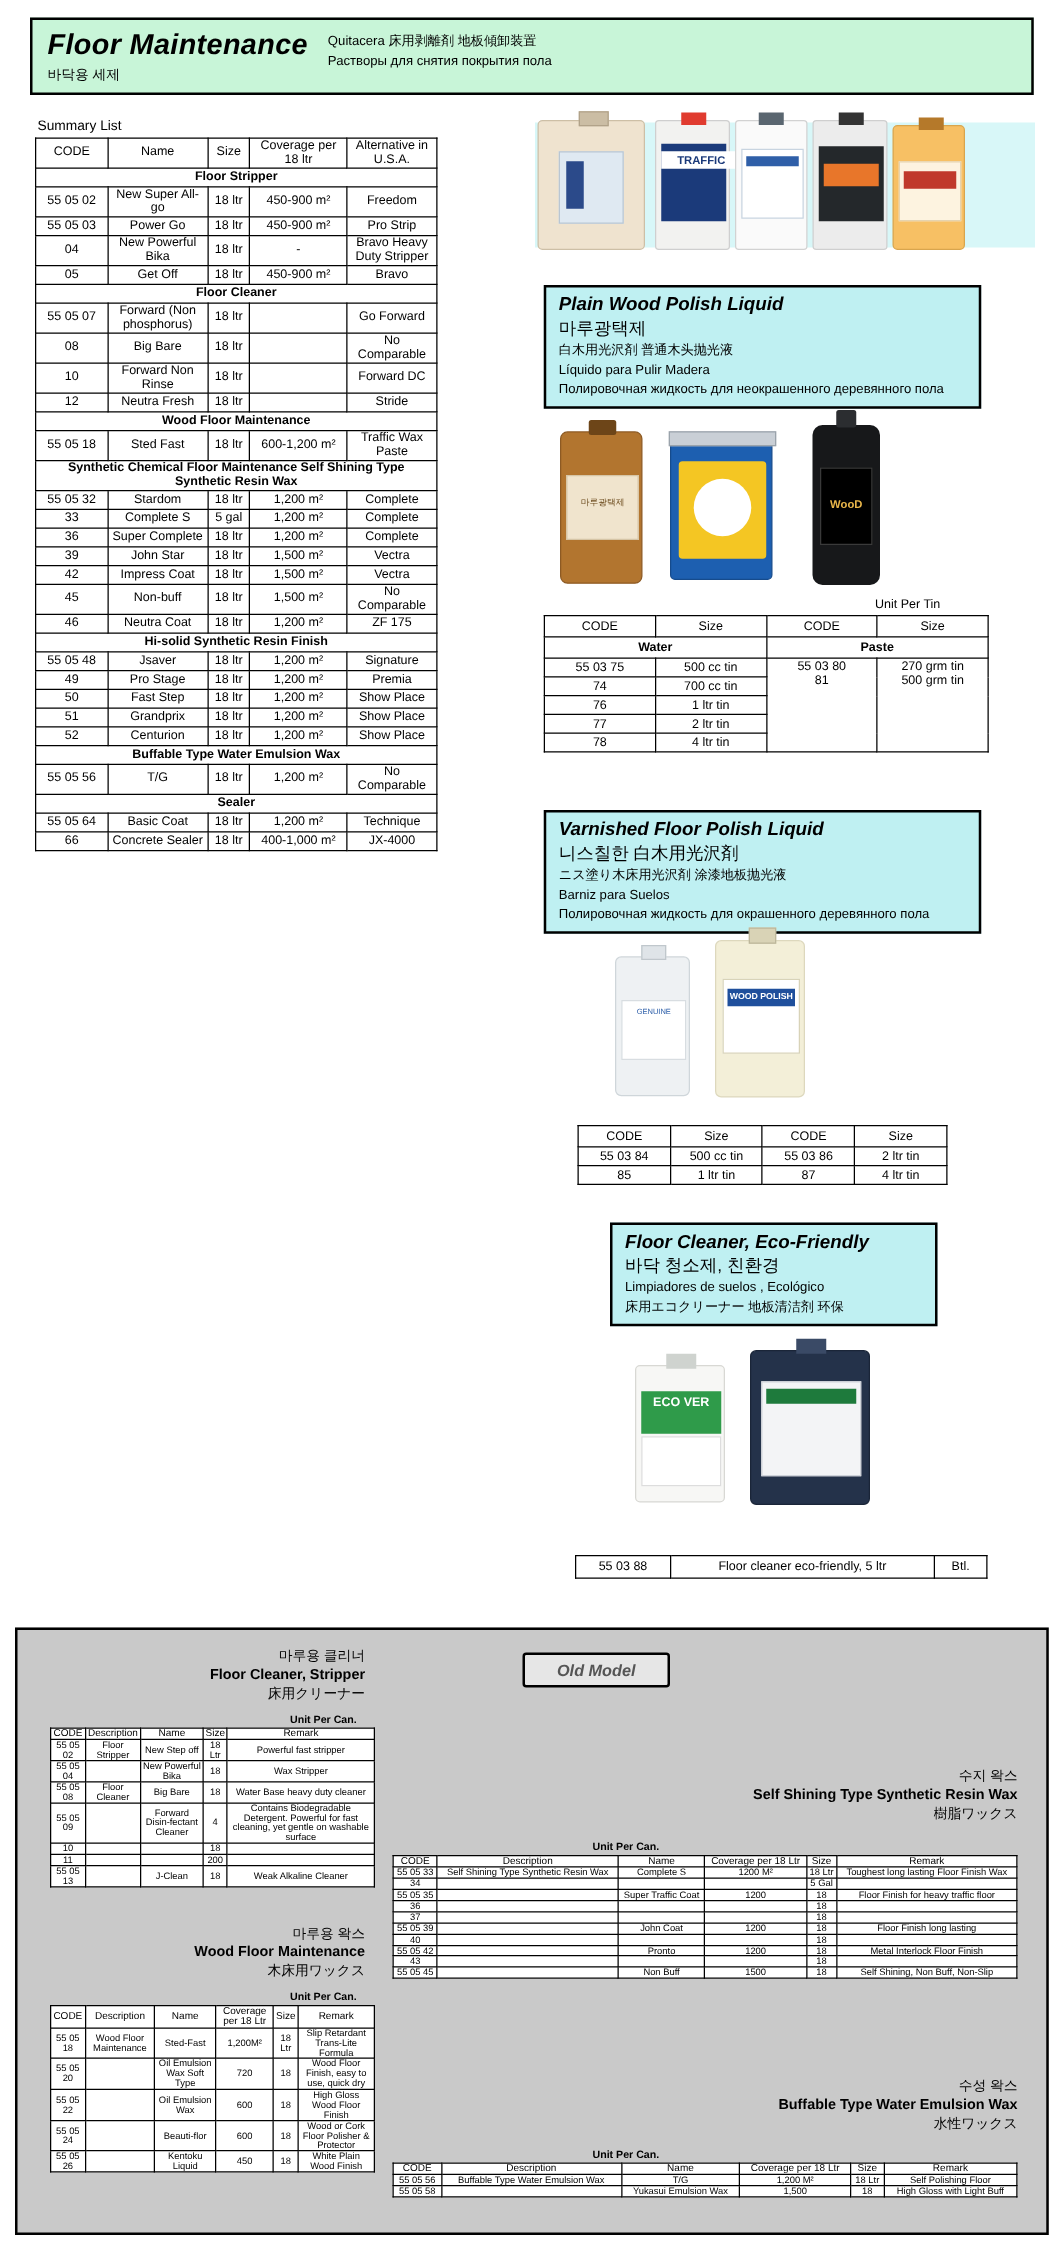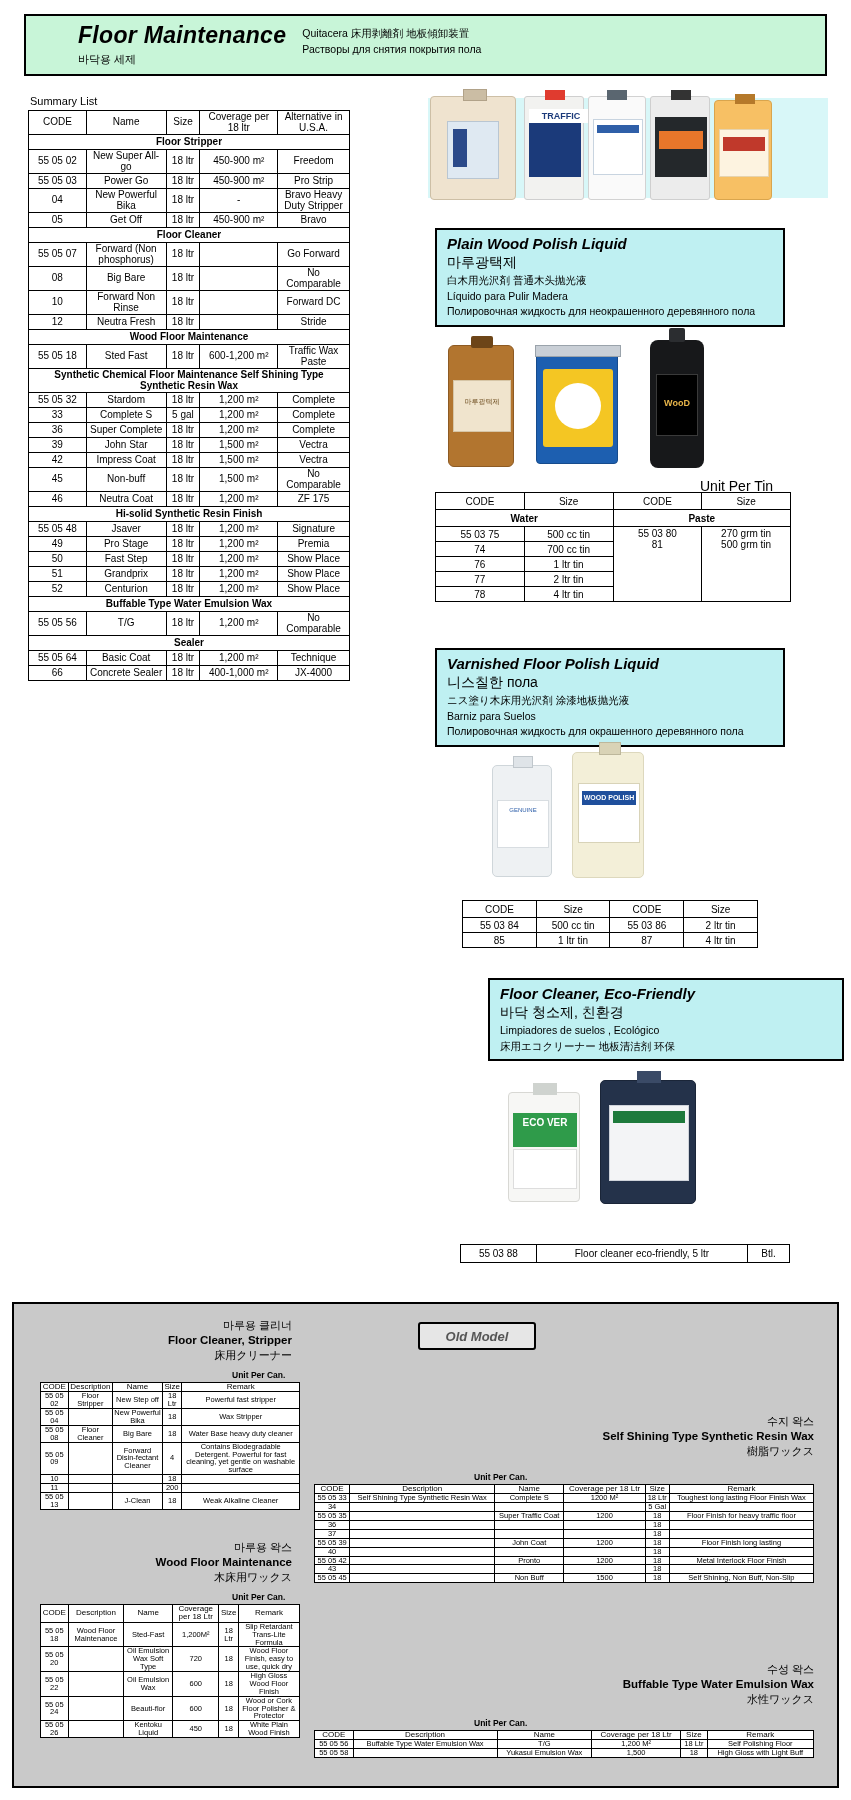--- a/index.html
+++ b/index.html
@@ -12,21 +12,21 @@
     -webkit-font-smoothing: antialiased;
   }
   .page { position: relative; width: 851px; height: 1800px; overflow: hidden; }
 
   
   .banner {
     position: absolute; left: 24px; top: 14px; width: 803px; height: 62px;
     background: #c8f5d8; border: 2px solid #000;
     display: flex; align-items: flex-start;
   }
-  .banner-left { padding: 6px 0 0 12px; margin-left: 40px; }
+  .banner-left { padding: 6px 0 0 12px; }
   .banner-title { font-size: 23px; font-style: italic; font-weight: bold; letter-spacing: .3px; }
   .banner-sub { font-size: 11px; margin-top: 3px; }
   .banner-right { padding: 9px 0 0 16px; font-size: 10.5px; line-height: 1.55; }
 
   
   .summary-label { position:absolute; left:30px; top:95px; font-size:11px; }
   table.grid { border-collapse: collapse; }
   table.grid td, table.grid th { border: 1px solid #000; font-size: 10px; text-align:center; padding:1px 2px; }
 
   .maintbl { position: absolute; left: 28px; top: 110px; width: 322px; }
@@ -41,21 +41,21 @@
   .two-line { line-height: 1.05; }
 
   
   .titlebox {
     position: absolute; border: 2px solid #000; background: #bff0f2;
     padding: 5px 10px 6px 10px;
   }
   .titlebox .t1 { font-size: 15px; font-style: italic; font-weight: bold; }
   .titlebox .t2 { font-size: 14px; margin-top: 2px; }
   .titlebox .t3 { font-size: 10.5px; line-height: 1.4; margin-top: 1px; }
-  .unitper { position:absolute; font-size:14px;text-align:center; }
+  .unitper { position:absolute; font-size:10px;text-align:center; }
 
   .codetbl { position: absolute; }
   .codetbl td { height: 15px; }
 
   
   .oldpanel {
     position: absolute; left: 12px; top: 1302px; width: 827px; height: 486px;
     background: #c9c9c9; border: 2px solid #000;
   }
   .oldmodel-badge {
@@ -293,21 +293,21 @@
 
   <div style="position:absolute;left:430px;top:96px;width:86px;height:104px;background:#efe3cf;border:1px solid #cdbfa6;border-radius:4px;">
     <div style="position:absolute;left:32px;top:-8px;width:24px;height:12px;background:#cbbda4;border:1px solid #b1a289;"></div>
     <div style="position:absolute;left:16px;top:24px;width:52px;height:58px;background:#dfe9f2;border:1px solid #b9c6d2;"></div>
     <div style="position:absolute;left:22px;top:32px;width:14px;height:38px;background:#2b4a8a;"></div>
   </div>
 
   <div style="position:absolute;left:524px;top:96px;width:60px;height:104px;background:#f2f2f0;border:1px solid #cfcfcf;border-radius:3px;">
     <div style="position:absolute;left:20px;top:-7px;width:20px;height:10px;background:#e03b2f;"></div>
     <div style="position:absolute;left:4px;top:18px;width:52px;height:62px;background:#1b3a7a;"></div>
-    <div style="position:absolute;left:4px;top:12px;width:64px;height:14px;background:#ffffff;color:#1b3a7a;font-size:9px;font-weight:bold;text-align:center;line-height:14px;">TRAFFIC</div>
+    <div style="position:absolute;left:4px;top:24px;width:64px;height:14px;background:#ffffff;color:#1b3a7a;font-size:9px;font-weight:bold;text-align:center;line-height:14px;">TRAFFIC</div>
   </div>
 
   <div style="position:absolute;left:588px;top:96px;width:58px;height:104px;background:#fafafa;border:1px solid #d2d2d2;border-radius:3px;">
     <div style="position:absolute;left:18px;top:-7px;width:20px;height:10px;background:#5a6670;"></div>
     <div style="position:absolute;left:4px;top:22px;width:50px;height:56px;background:#ffffff;border:1px solid #c8d4e0;"></div>
     <div style="position:absolute;left:8px;top:28px;width:42px;height:8px;background:#2f5fa8;"></div>
   </div>
 
   <div style="position:absolute;left:650px;top:96px;width:60px;height:104px;background:#ececec;border:1px solid #cfcfcf;border-radius:3px;">
     <div style="position:absolute;left:20px;top:-7px;width:20px;height:10px;background:#333;"></div>
@@ -377,21 +377,21 @@
         </tr>
         <tr>
           <td>78</td>
           <td>4 ltr tin</td>
         </tr>
       </tbody>
     </table>
 
   <div class="titlebox" style="left:435px;top:648px;width:350px;">
     <div class="t1">Varnished Floor Polish Liquid</div>
-    <div class="t2">니스칠한 пола</div>
+    <div class="t2">니스칠한 白木用光沢剤</div>
     <div class="t3">ニス塗り木床用光沢剤      涂漆地板抛光液</div>
     <div class="t3">Barniz para Suelos</div>
     <div class="t3">Полировочная жидкость для окрашенного деревянного пола</div>
   </div>
 
   <div style="position:absolute;left:492px;top:765px;width:60px;height:112px;background:#eef1f3;border:1px solid #cfd6da;border-radius:5px;">
     <div style="position:absolute;left:20px;top:-10px;width:20px;height:12px;background:#dfe4e8;border:1px solid #c0c7cc;"></div>
     <div style="position:absolute;left:4px;top:34px;width:52px;height:48px;background:#fff;border:1px solid #d8dde1;font-size:6px;text-align:center;padding-top:6px;color:#2a5ca8;">GENUINE</div>
   </div>
   <div style="position:absolute;left:572px;top:752px;width:72px;height:126px;background:#f3efd8;border:1px solid #ddd8bd;border-radius:5px;">
@@ -416,21 +416,21 @@
         </tr>
         <tr>
           <td>85</td>
           <td>1 ltr tin</td>
           <td>87</td>
           <td>4 ltr tin</td>
         </tr>
       </tbody>
     </table>
 
-  <div class="titlebox" style="left:488px;top:978px;width:356px;">
+  <div class="titlebox" style="left:488px;top:978px;width:262px;">
     <div class="t1">Floor Cleaner, Eco-Friendly</div>
     <div class="t2">바닥 청소제, 친환경</div>
     <div class="t3">Limpiadores de suelos , Ecológico</div>
     <div class="t3">床用エコクリーナー      地板清洁剂  环保</div>
   </div>
 
   <div style="position:absolute;left:508px;top:1092px;width:72px;height:110px;background:#f7f7f5;border:1px solid #d8d8d4;border-radius:4px;">
     <div style="position:absolute;left:24px;top:-10px;width:24px;height:12px;background:#cfd3cf;"></div>
     <div style="position:absolute;left:4px;top:20px;width:64px;height:34px;background:#2f9b4a;color:#fff;font-size:10px;font-weight:bold;text-align:center;line-height:16px;padding-top:2px;">ECO VER</div>
     <div style="position:absolute;left:4px;top:56px;width:64px;height:40px;background:#fff;border:1px solid #ddd;"></div>

